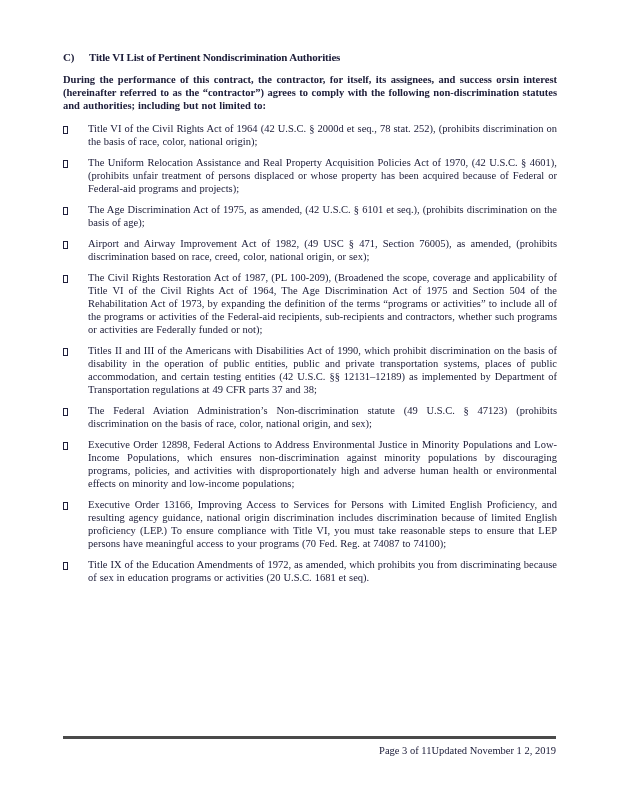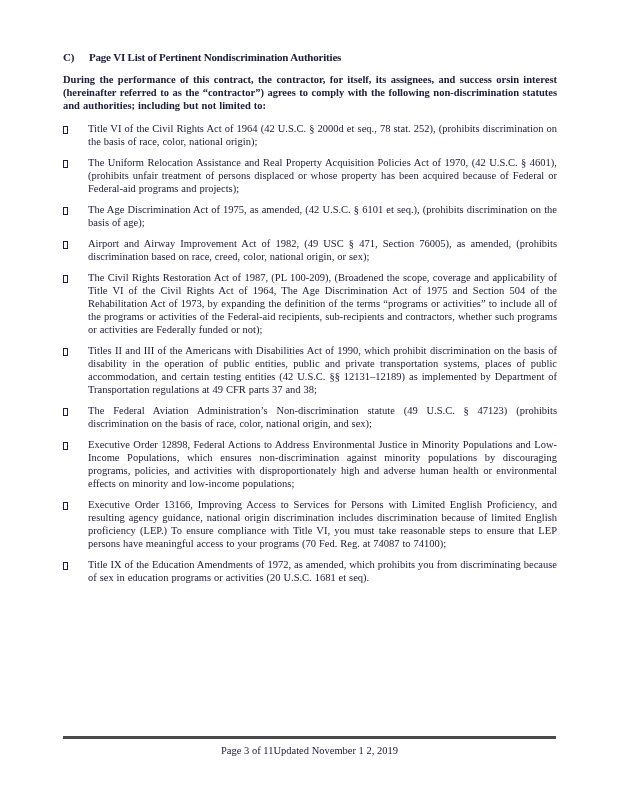--- a/index.html
+++ b/index.html
@@ -65,34 +65,34 @@
     left: 63px; top: 736px;
     width: 493px;
   }
   .footer-rule {
     width: 100%;
     height: 3px;
     background: #4a4a4a;
   }
   .footer-row {
     display: flex;
-    justify-content: center;
+    justify-content: flex-end;
     font-size: 10.5px;
     margin-top: 6px;
   }
 </style>
 </head>
 <body>
 
 <div class="page">
   <div class="content">
 
     <div class="heading">
       <span class="hlabel">C)</span>
-      <span>Page VI List of Pertinent Nondiscrimination Authorities</span>
+      <span>Title VI List of Pertinent Nondiscrimination Authorities</span>
     </div>
 
     <p class="intro">During the performance of this contract, the contractor, for itself, its assignees, and success orsin interest (hereinafter referred to as the “contractor”) agrees to comply with the following non-discrimination statutes and authorities; including but not limited to:</p>
 
     <ul class="auth-list">
       <li>
         <span class="bullet-col"><span class="missing-glyph-box"></span></span>
         <span class="item-text">Title VI of the Civil Rights Act of 1964 (42 U.S.C. § 2000d et seq., 78 stat. 252), (prohibits discrimination on the basis of race, color, national origin);</span>
       </li>
       <li>

